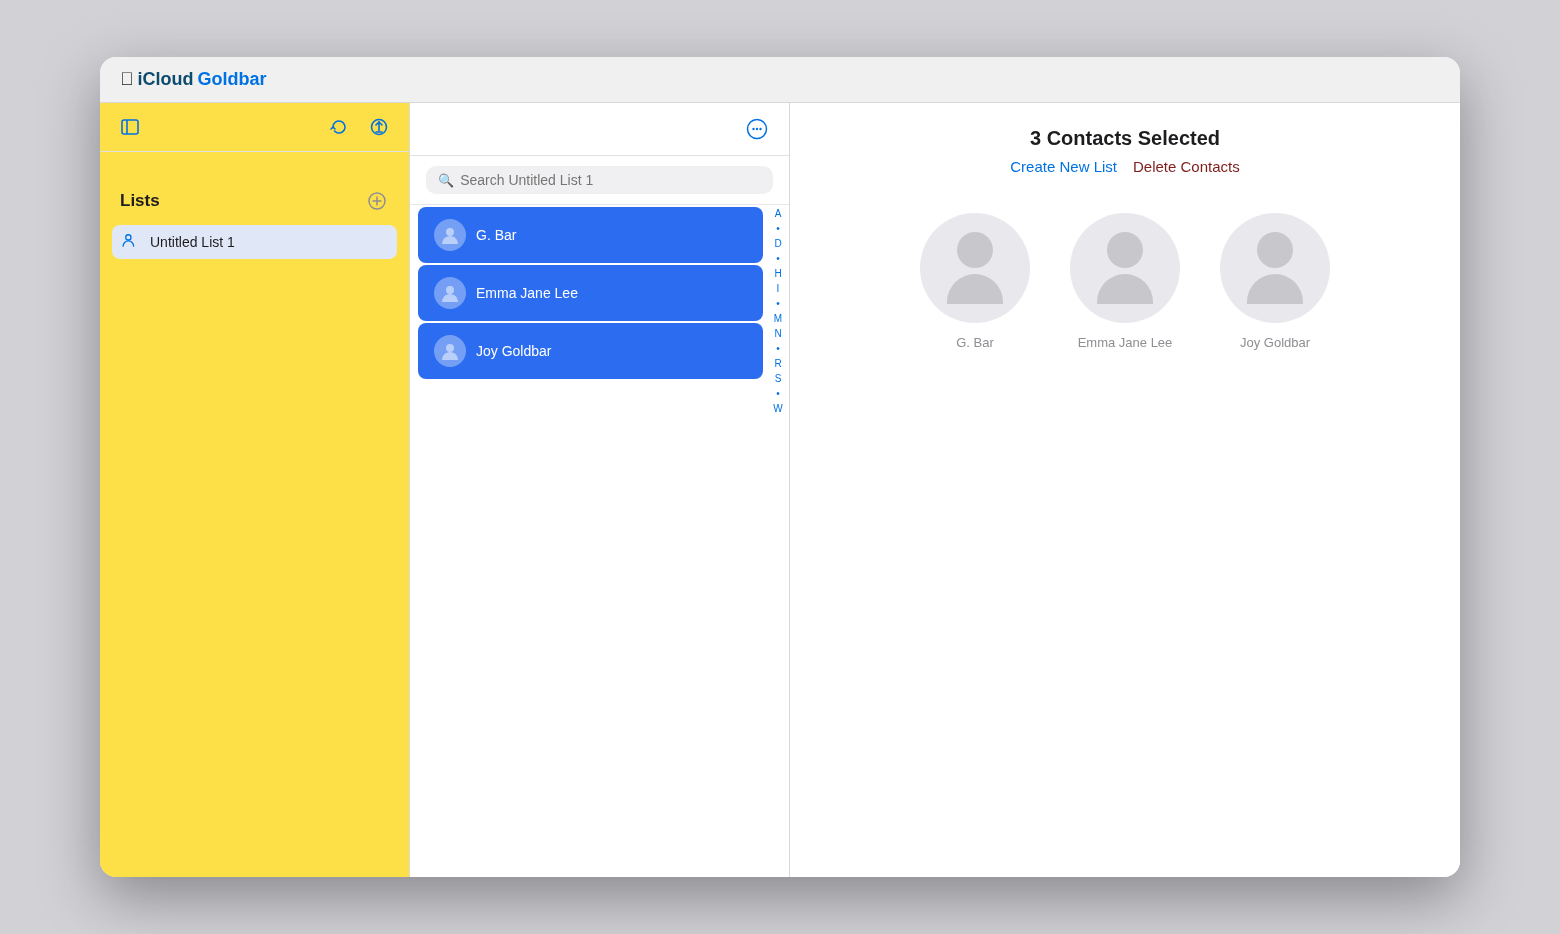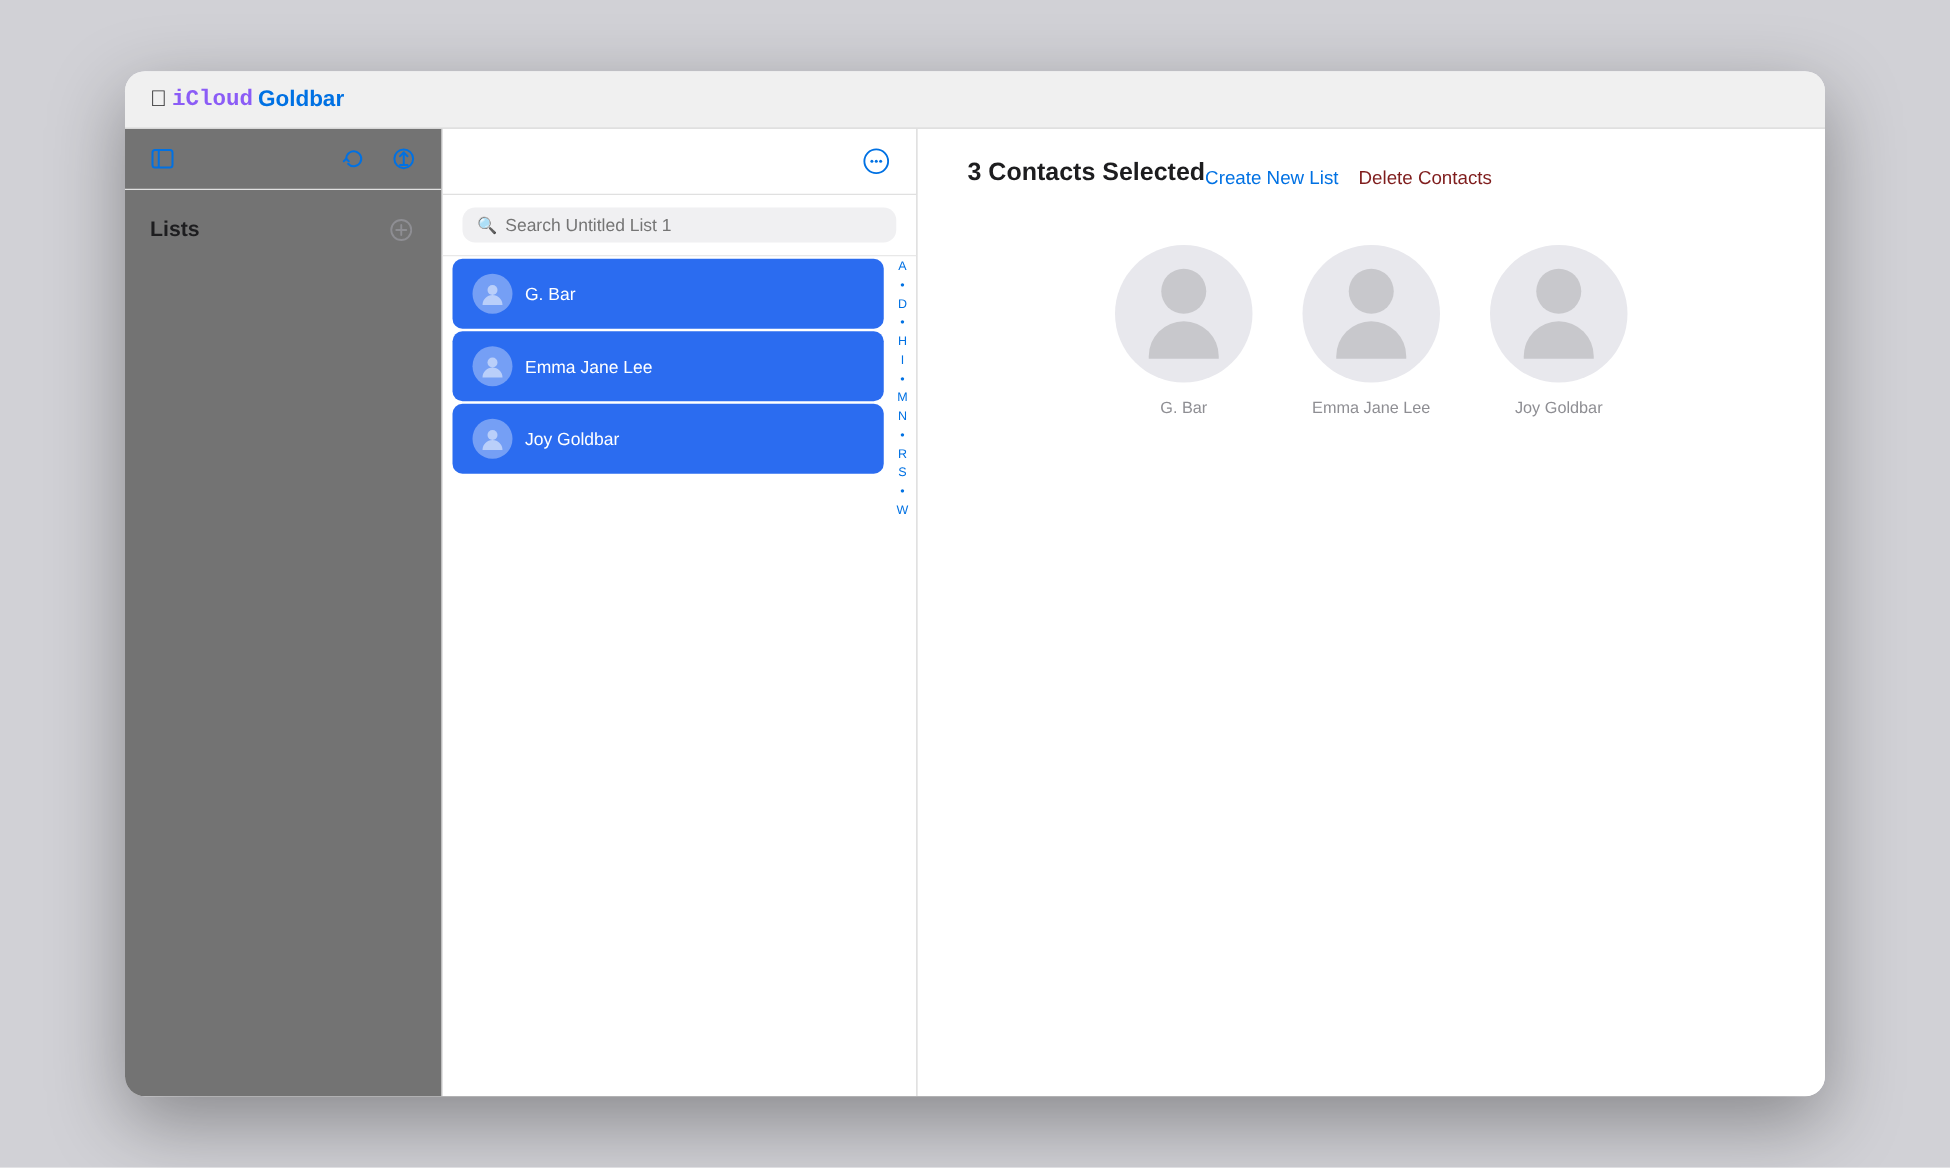--- a/index.html
+++ b/index.html
@@ -35,42 +35,42 @@
       align-items: center;
       gap: 4px;
       font-size: 18px;
       font-weight: 500;
     }
     .apple-icon {
       font-size: 18px;
       color: #1d1d1f;
     }
     .icloud-text {
-      color: #8b5cf6;
+      color: #0c4a6e;
       font-weight: 600;
-      font-family: Liberation Mono, monospace;
     }
     .contacts-text {
       color: #0071e3;
       font-weight: 600;
     }
     
     .main-layout {
       display: flex;
       flex: 1;
       overflow: hidden;
     }
     
     .sidebar {
-      width: 254px;
-      background: #737373;
+      width: 310px;
+      background: #fde047;
       border-right: 1px solid #d8d8d8;
       display: flex;
       flex-direction: column;
       flex-shrink: 0;
+      gap: 17px;
     }
     .sidebar-toolbar {
       display: flex;
       align-items: center;
       padding: 10px 16px;
       border-bottom: 1px solid #e0e0e0;
       gap: 12px;
     }
     .sidebar-toolbar-btn {
       background: none;
@@ -251,21 +251,21 @@
       flex: 1;
       background: #ffffff;
       display: flex;
       flex-direction: column;
       align-items: center;
       padding: 24px 40px;
     }
     .detail-header {
       width: 100%;
       display: flex;
-      flex-direction: row;
+      flex-direction: column;
       align-items: center;
       margin-bottom: 8px;
     }
     .selected-count {
       font-size: 20px;
       font-weight: 700;
       color: #1d1d1f;
       margin-bottom: 8px;
       text-align: center;
     }
@@ -384,20 +384,29 @@
           <button class="add-list-btn">
             <svg width="18" height="18" viewBox="0 0 18 18" fill="none">
               <circle cx="9" cy="9" r="8" stroke="#8e8e93" stroke-width="1.5"></circle>
               <line x1="9" y1="5" x2="9" y2="13" stroke="#8e8e93" stroke-width="1.5" stroke-linecap="round"></line>
               <line x1="5" y1="9" x2="13" y2="9" stroke="#8e8e93" stroke-width="1.5" stroke-linecap="round"></line>
             </svg>
           </button>
         </div>
 
 
+        <div class="list-item active">
+          <span class="list-item-icon">
+            <svg width="18" height="14" viewBox="0 0 20 16" fill="none">
+              <circle cx="7" cy="5" r="3" stroke="#0071e3" stroke-width="1.5" fill="none"></circle>
+              <path d="M1 15c0-3.314 2.686-6 6-6s6 2.686 6 6" stroke="#0071e3" stroke-width="1.5" fill="none" stroke-linecap="round"></path>
+            </svg>
+          </span>
+          <span class="list-item-label">Untitled List 1</span>
+        </div>
       </div>
     </div>
 
     <div class="contact-list-panel">
       <div class="contact-list-toolbar">
         <button class="toolbar-more-btn">
           <svg width="22" height="22" viewBox="0 0 22 22" fill="none">
             <circle cx="11" cy="11" r="9.5" stroke="#0071e3" stroke-width="1.5"></circle>
             <circle cx="7.5" cy="11" r="1.2" fill="#0071e3"></circle>
             <circle cx="11" cy="11" r="1.2" fill="#0071e3"></circle>

